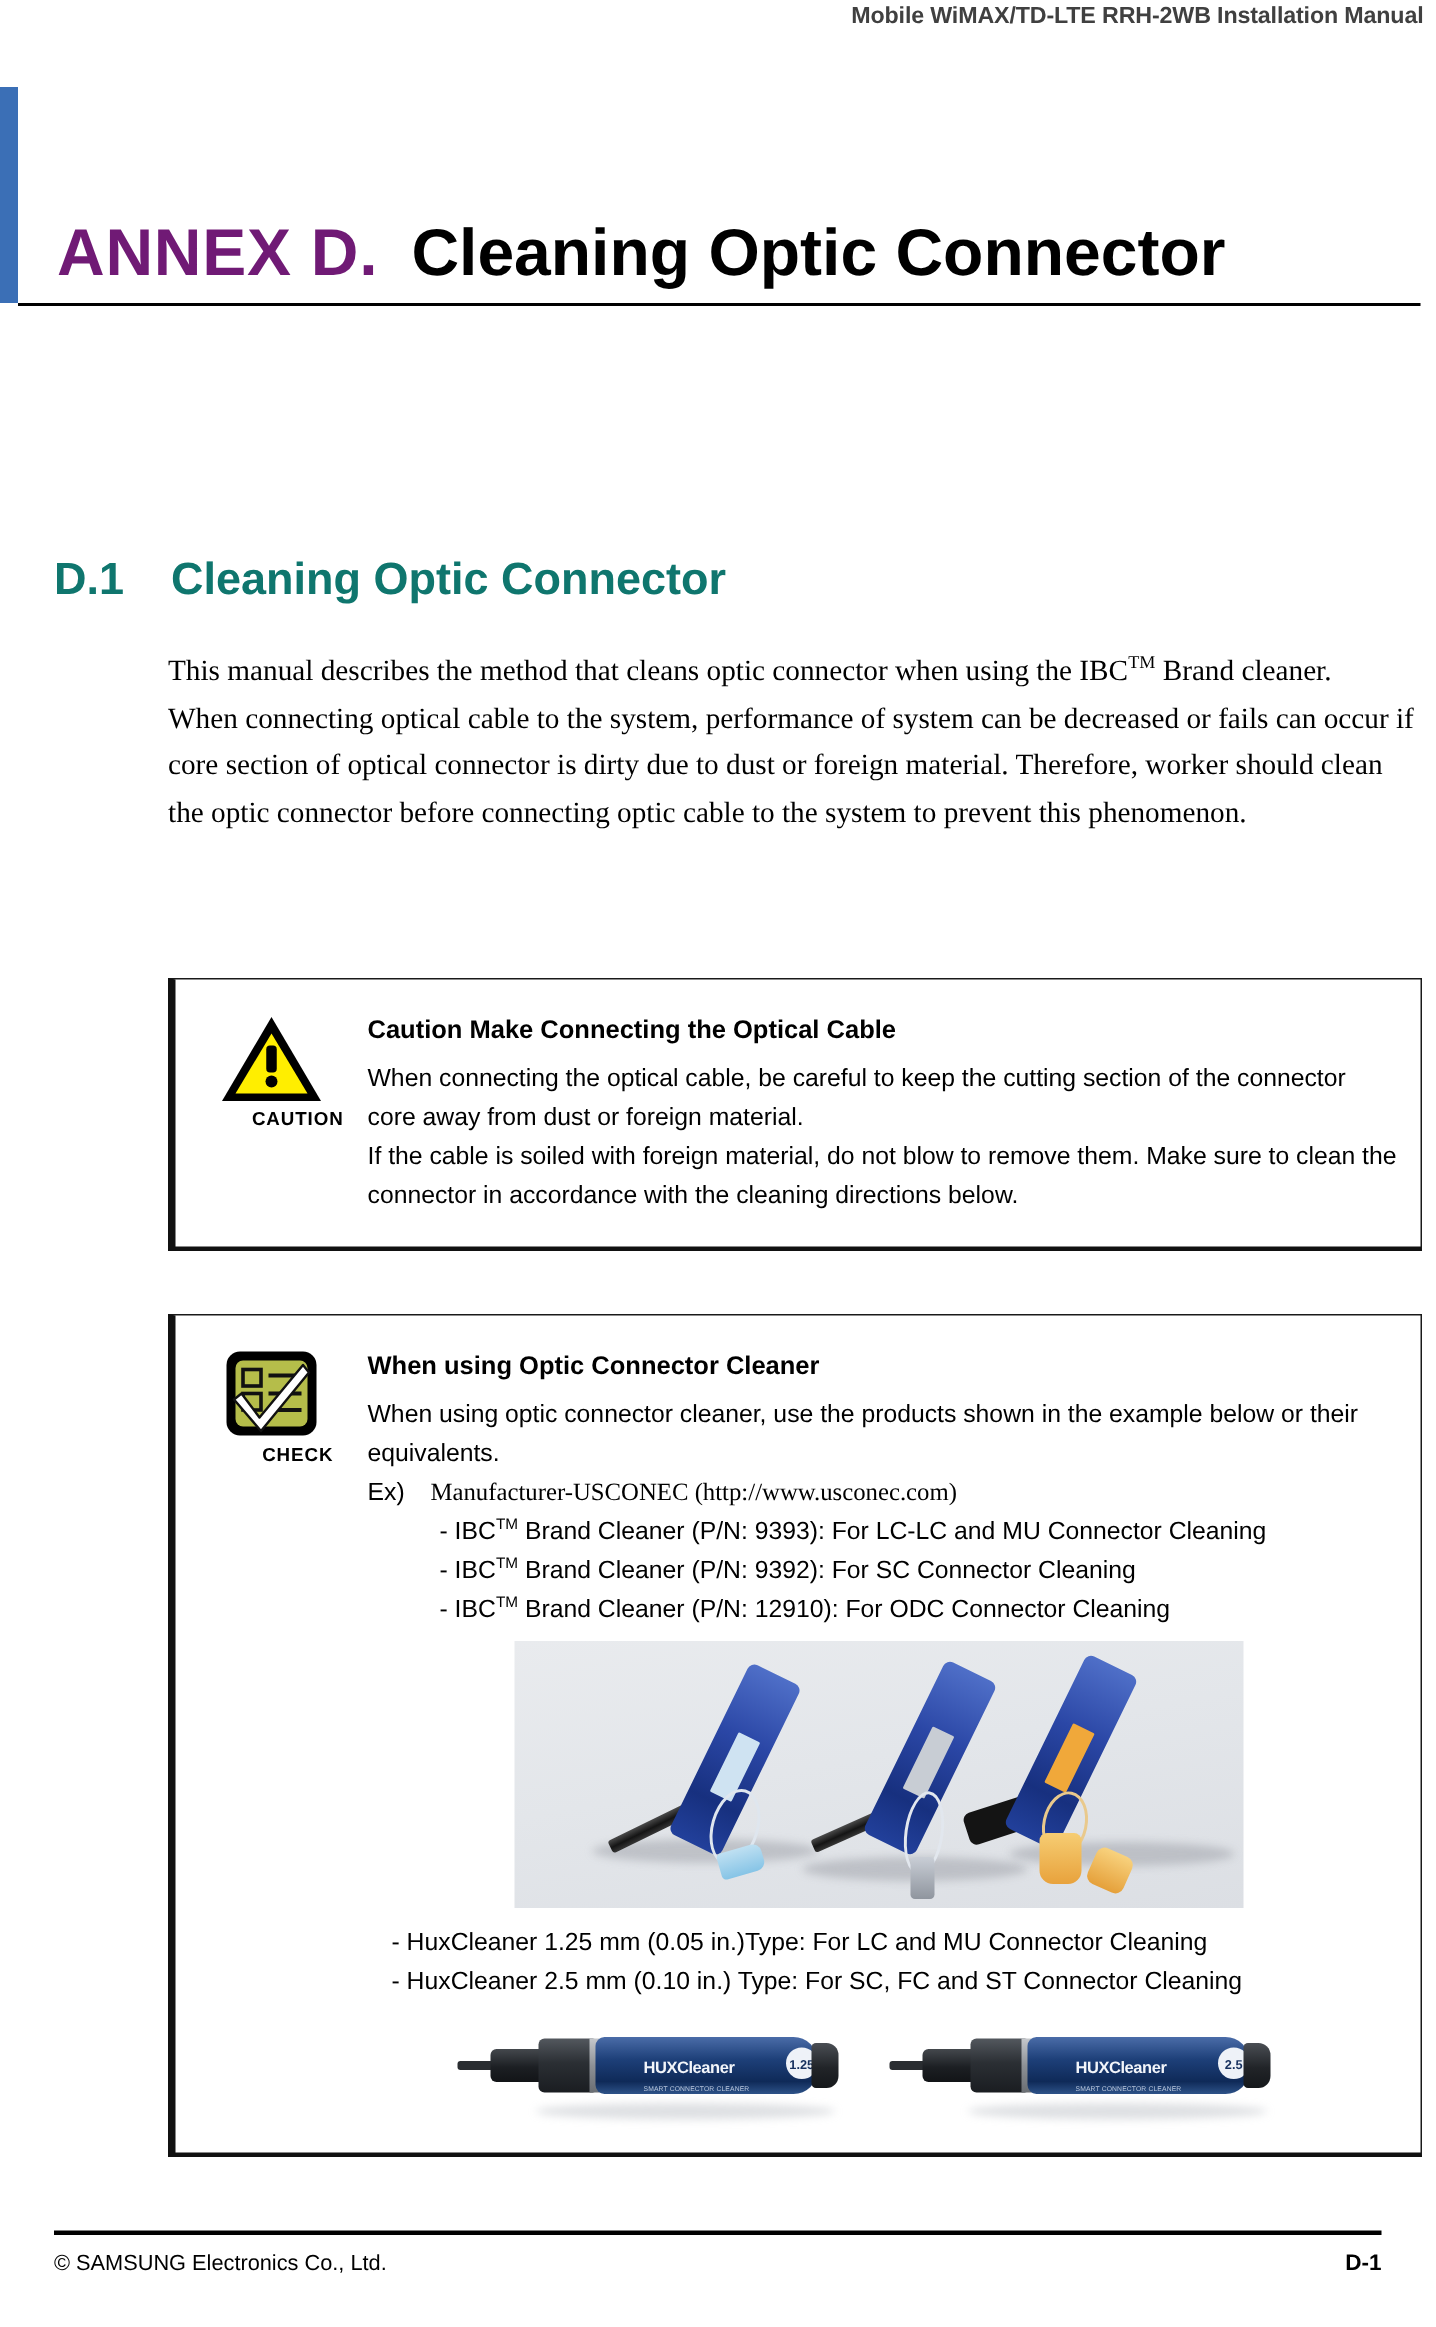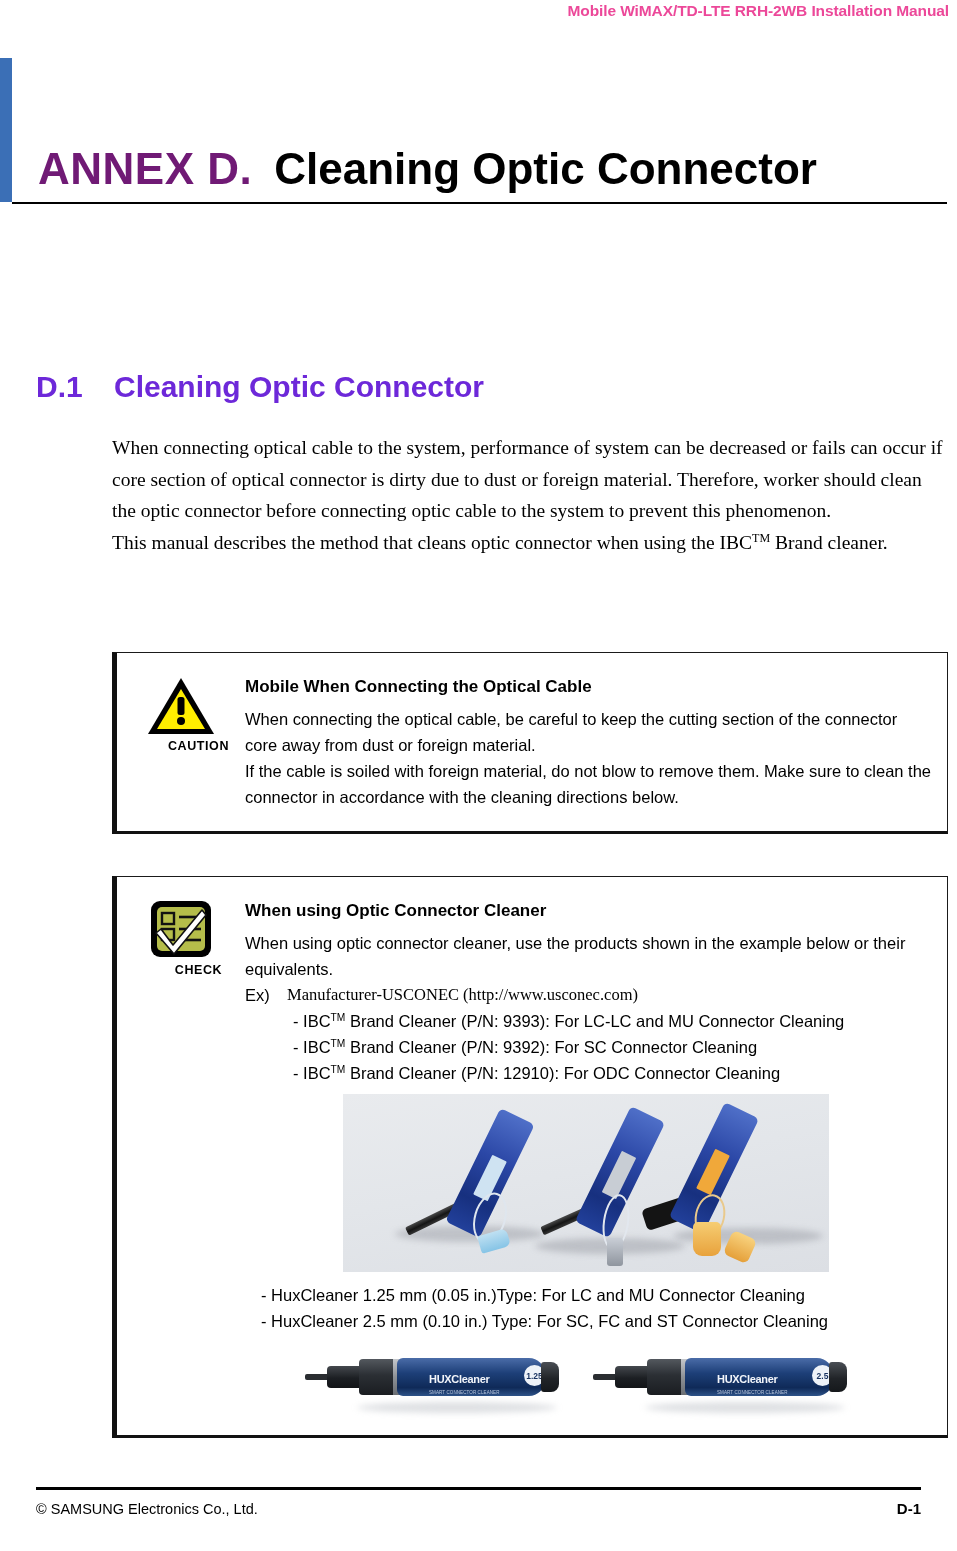--- a/index.html
+++ b/index.html
@@ -21,21 +21,21 @@
   .page-header {
     position: absolute;
     top: 0px;
     left: 0;
     right: 8px;
     height: 26px;
     text-align: right;
     font-family: "Liberation Sans", sans-serif;
     font-weight: bold;
     font-size: 15.5px;
-    color: #ec4899;
+    color: #404040;
     letter-spacing: -0.1px;
     line-height: 22px;
   }
 
   
   .annex-band {
     position: absolute;
     top: 58px;
     left: 0px;
     width: 947px;
@@ -84,21 +84,21 @@
   
   .section-heading {
     position: absolute;
     top: 370px;
     left: 36px;
     display: flex;
     align-items: center;
     font-family: "Liberation Sans", sans-serif;
     font-weight: bold;
     font-size: 30px;
-    color: #6d28d9;
+    color: #0f766e;
     white-space: nowrap;
   }
   .section-number { width: 78px; display: inline-block; }
 
   
   .intro {
     position: absolute;
     top: 432px;
     left: 112px;
     width: 836px;
@@ -335,38 +335,38 @@
   </div>
   <div class="annex-rule"></div>
 </div>
 
 <div class="section-heading">
   <span class="section-number">D.1</span>
   <span>Cleaning Optic Connector</span>
 </div>
 
 <div class="intro">
+  <p><span>This manual describes the method that cleans optic connector when using the IBC</span><sup>TM</sup><span> Brand cleaner.</span></p>
   <p>When connecting optical cable to the system, performance of system can be decreased or fails can occur if core section of optical connector is dirty due to dust or foreign material. Therefore, worker should clean the optic connector before connecting optic cable to the system to prevent this phenomenon.</p>
-  <p><span>This manual describes the method that cleans optic connector when using the IBC</span><sup>TM</sup><span> Brand cleaner.</span></p>
 </div>
 
 <div class="notice notice-caution">
   <div class="notice-icon-col">
     <div class="caution-icon-wrap">
       <svg width="70" height="62" viewBox="0 0 70 62">
         <polygon points="35,3 68,59 2,59" fill="#000000"></polygon>
         <polygon points="35,14 59,54 11,54" fill="#ffee00"></polygon>
         <rect x="31.5" y="22" width="7" height="18" rx="2.5" fill="#000000"></rect>
         <circle cx="35" cy="46" r="4" fill="#000000"></circle>
       </svg>
       <span class="caution-label">CAUTION</span>
     </div>
   </div>
   <div class="notice-body">
-    <div class="notice-title">Mobile When Connecting the Optical Cable</div>
+    <div class="notice-title">Caution Make Connecting the Optical Cable</div>
     <p>When connecting the optical cable, be careful to keep the cutting section of the connector core away from dust or foreign material.</p>
     <p>If the cable is soiled with foreign material, do not blow to remove them. Make sure to clean the connector in accordance with the cleaning directions below.</p>
   </div>
 </div>
 
 <div class="notice notice-check">
   <div class="notice-icon-col">
     <div class="caution-icon-wrap">
       <svg width="64" height="62" viewBox="0 0 64 62">
         <rect x="2" y="2" width="60" height="56" rx="9" fill="#000000"></rect>

